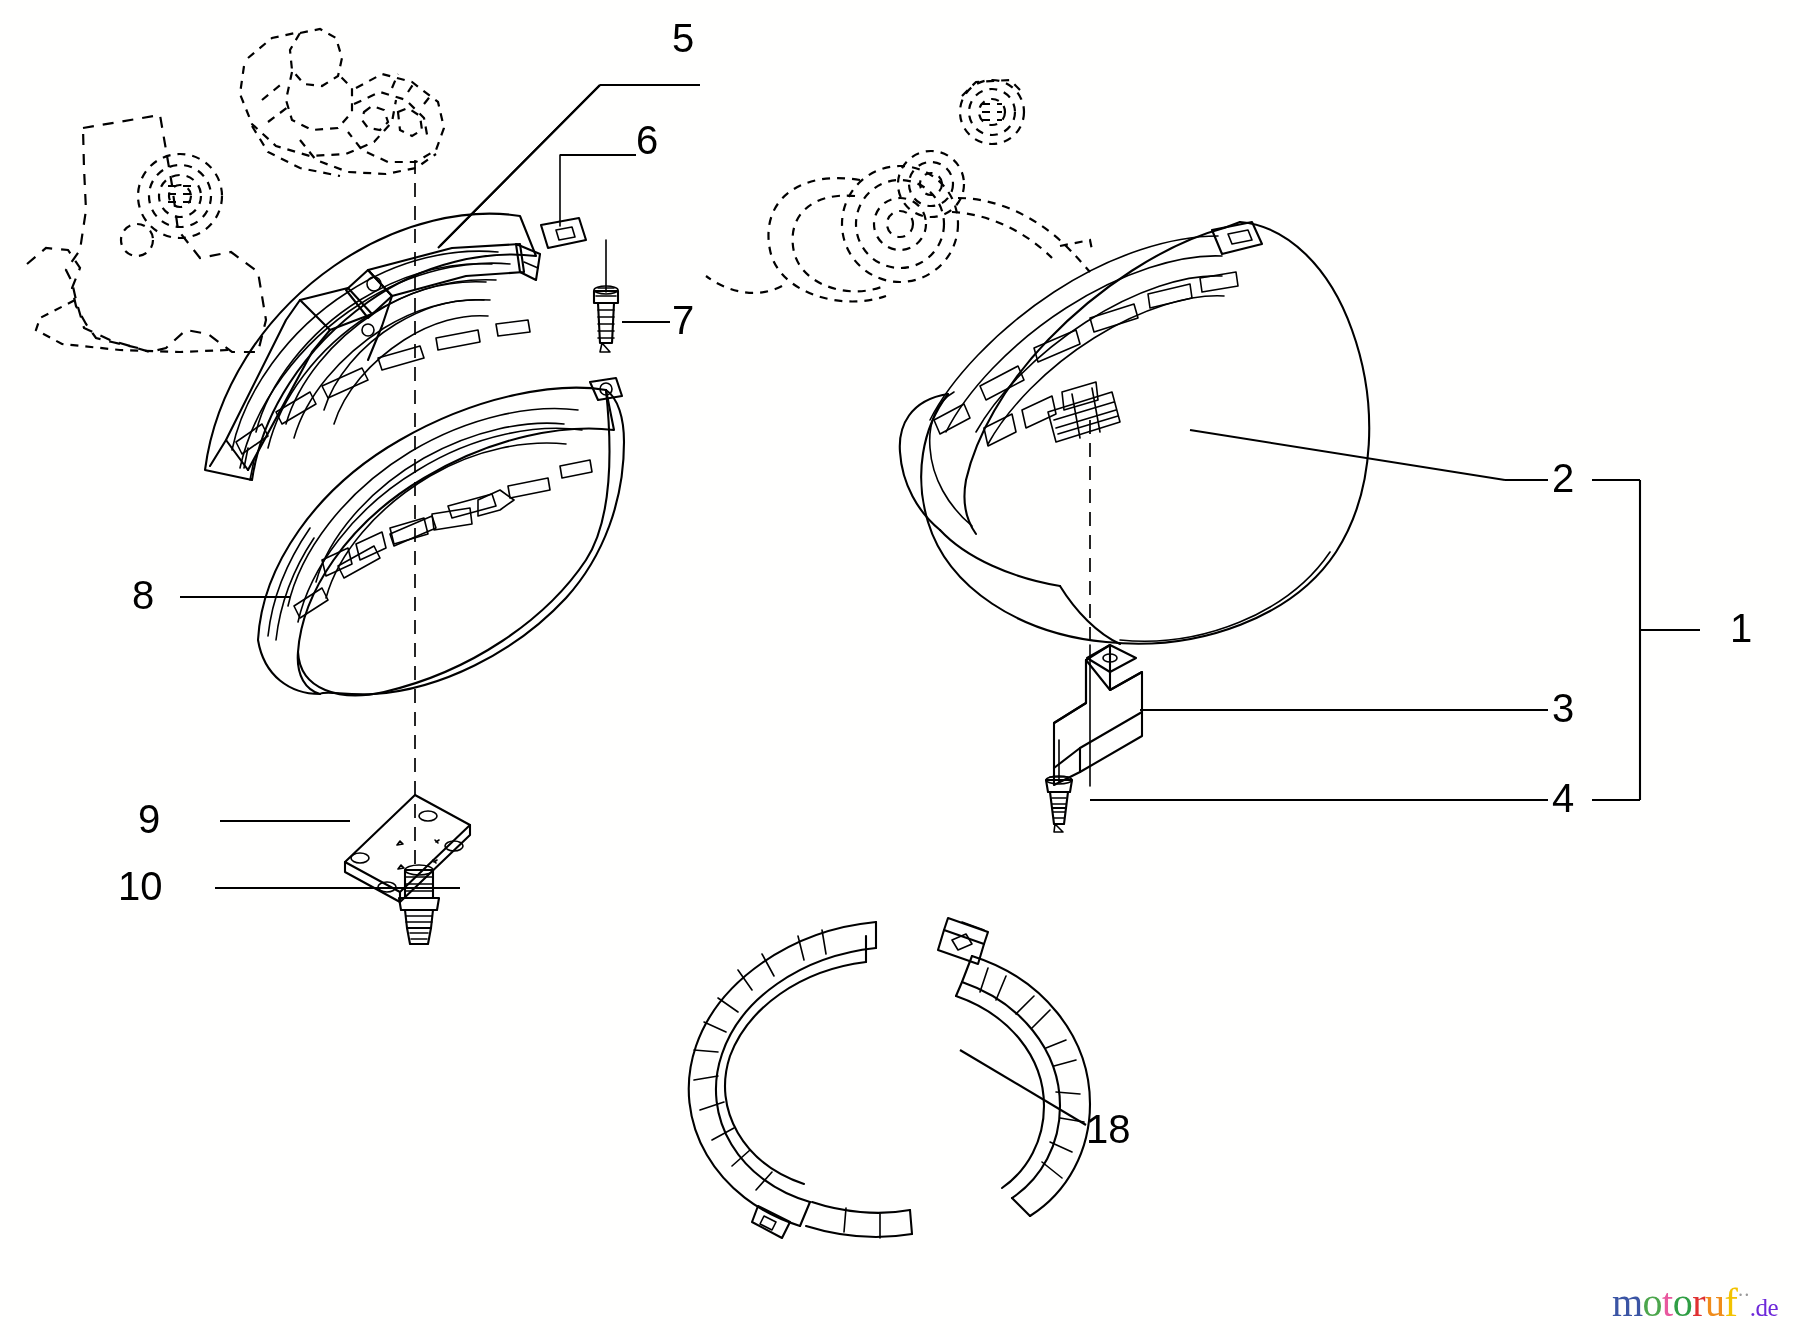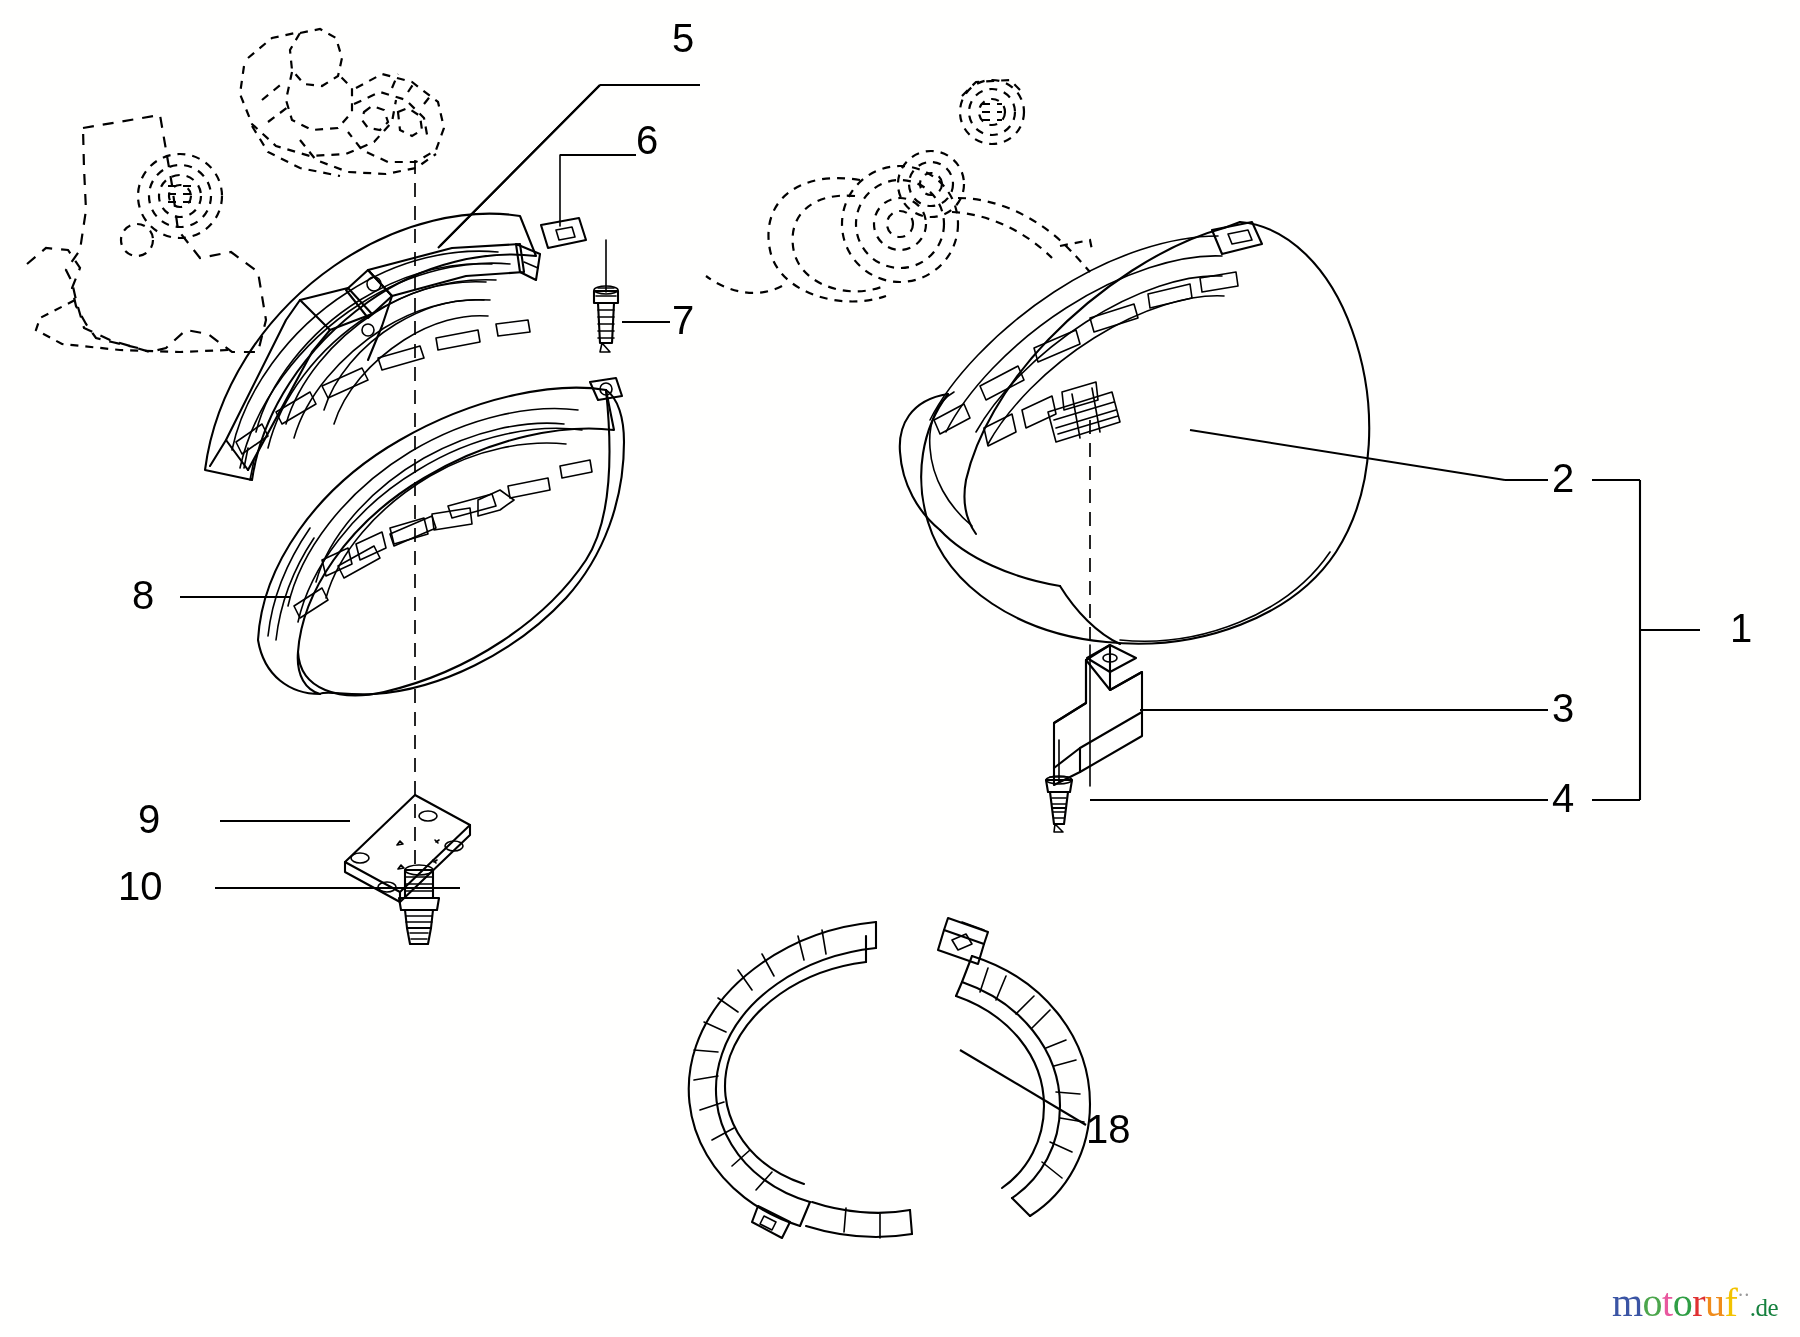--- a/index.html
+++ b/index.html
@@ -43,21 +43,21 @@
     line-height: 1;
     white-space: nowrap;
   }
   #watermark .m { color: #3b55a4; }
   #watermark .o1 { color: #4ca64c; }
   #watermark .t { color: #e8589e; }
   #watermark .o2 { color: #2f9e44; }
   #watermark .r { color: #e03131; }
   #watermark .u { color: #f08c1b; }
   #watermark .f { color: #f2c200; }
-  #watermark .de { color: #15803d; font-size: 25px; }
+  #watermark .de { color: #6d28d9; font-size: 25px; }
   #watermark .dot { color: #9a9a9a; font-size: 20px; vertical-align: super; }
 </style>
 </head>
 <body>
 
 <div id="stage">
 
   <svg id="drawing" viewBox="0 0 1800 1337">
     <defs>
       <style>

